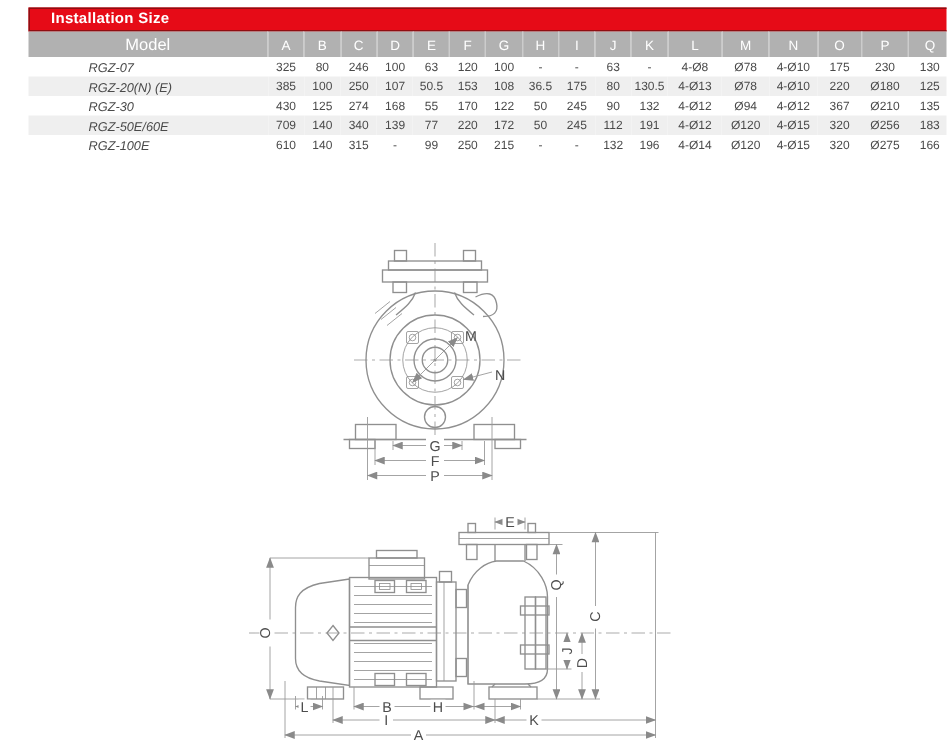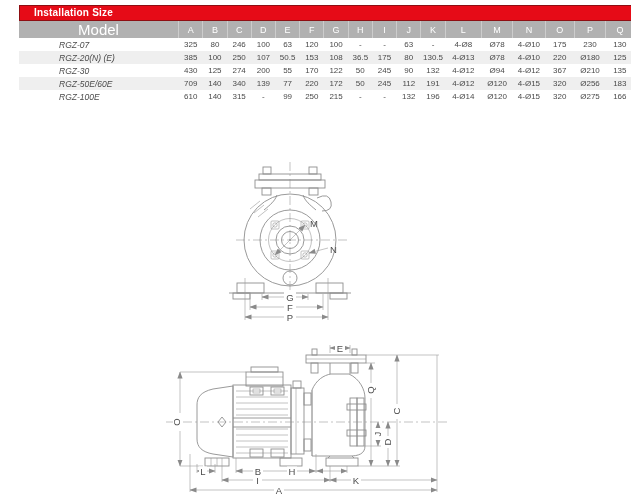--- a/index.html
+++ b/index.html
@@ -27,21 +27,21 @@
     padding-left:14px;letter-spacing:.2px;
   }
   table.spec{
     width:615px;border-collapse:collapse;table-layout:fixed;
     color:var(--table-text);
   }
   table.spec thead th{
     background:var(--header-gray);color:#ffffff;font-weight:normal;
     font-size:9px;height:17px;padding:0;border-left:1px solid var(--header-sep);
   }
-  table.spec thead th.model-h{border-left:none;font-size:15px;}
+  table.spec thead th.model-h{border-left:none;font-size:11px;}
   table.spec tbody td{
     font-size:8px;text-align:center;height:13px;padding:0;white-space:nowrap;
   }
   table.spec tbody td.model{text-align:left;padding-left:40px;font-size:8.5px;font-style:italic;}
   table.spec tbody tr:nth-child(even){background:var(--row-alt);}
   svg#drawings{position:absolute;left:0;top:146px;}
   svg text{font-family:"Liberation Sans",sans-serif;font-size:9.5px;fill:var(--label-gray);}
   .outline{stroke:var(--line-gray);fill:none;stroke-width:.9;}
   .thin{stroke:var(--line-gray);fill:none;stroke-width:.55;}
   .cl{stroke:#ababab;fill:none;stroke-width:.7;stroke-dasharray:9 3 2 3;}
@@ -138,21 +138,21 @@
           <td>4-Ø10</td>
           <td>220</td>
           <td>Ø180</td>
           <td>125</td>
         </tr>
         <tr>
           <td class="model">RGZ-30</td>
           <td>430</td>
           <td>125</td>
           <td>274</td>
-          <td>200</td>
+          <td>168</td>
           <td>55</td>
           <td>170</td>
           <td>122</td>
           <td>50</td>
           <td>245</td>
           <td>90</td>
           <td>132</td>
           <td>4-Ø12</td>
           <td>Ø94</td>
           <td>4-Ø12</td>

